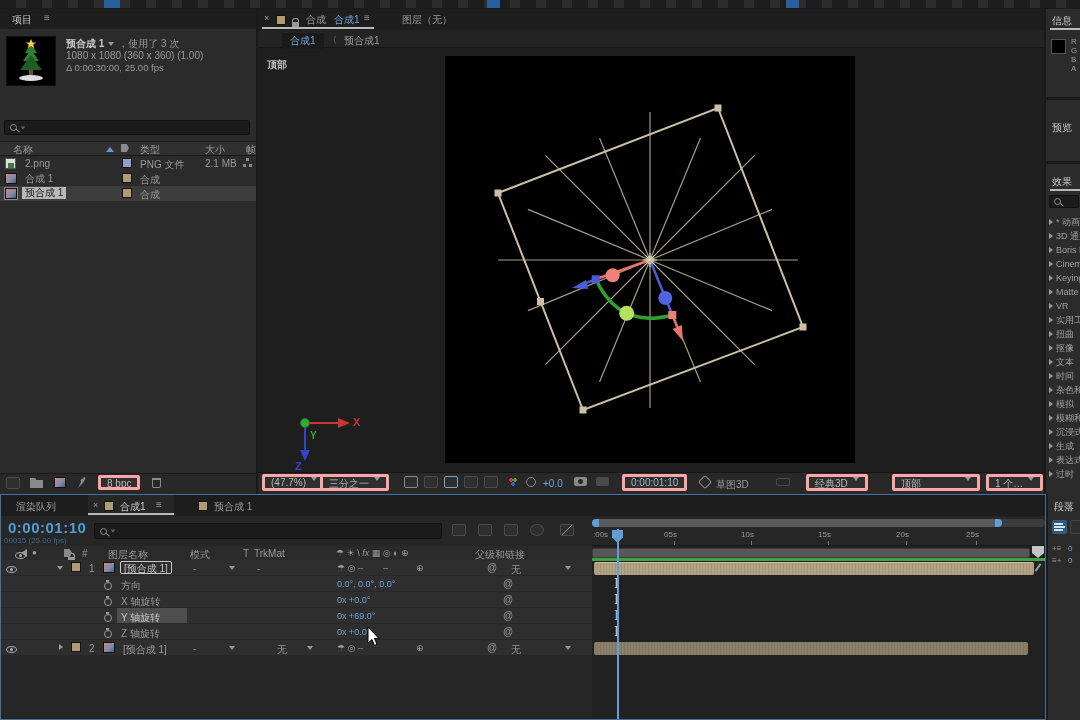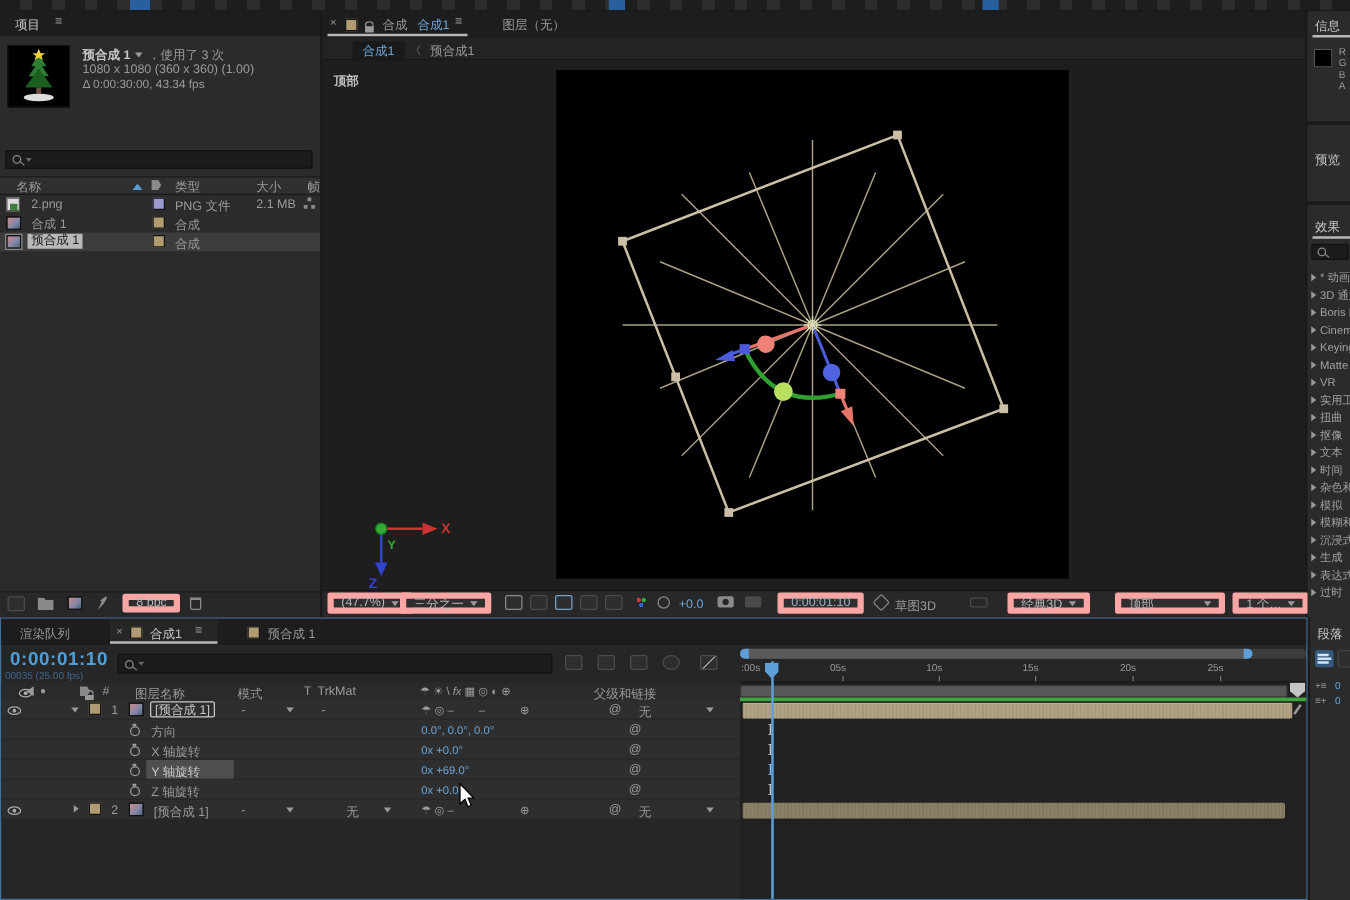--- a/index.html
+++ b/index.html
@@ -4,21 +4,21 @@
 <style>
   *{margin:0;padding:0;box-sizing:border-box}
   html,body{width:1080px;height:720px;overflow:hidden}
   body{background:#1a1a1a;font-family:"Liberation Sans","DejaVu Sans",sans-serif;color:#b4b4b4;font-size:10px;position:relative}
   .a{position:absolute}
   .fx{display:flex;align-items:center}
   .g{color:#9a9a9a}.lg{color:#c8c8c8}.bl{color:#6ba6d9}
   .t8{font-size:8px}.t9{font-size:9px}
   .panel{background:#2b2b2b}
   .tabrow{background:#1d1d1d}
-  .chip{background:#2f2f2f;border:5px solid #fca5a5;border-radius:2px;color:#b8b8b8;height:17px;display:flex;align-items:center;gap:5px;padding:0 6px;font-size:10px}
+  .chip{background:#2f2f2f;border:3px solid #fca5a5;border-radius:2px;color:#b8b8b8;height:17px;display:flex;gap:5px;padding:0 6px;font-size:10px}
   .caret{width:0;height:0;border-left:3px solid transparent;border-right:3px solid transparent;border-top:4px solid #9a9a9a;display:inline-block}
   .caret-r{width:0;height:0;border-top:3px solid transparent;border-bottom:3px solid transparent;border-left:4px solid #9a9a9a;display:inline-block}
   .sortup{width:0;height:0;border-left:4px solid transparent;border-right:4px solid transparent;border-bottom:5px solid #5b9bd3;display:inline-block}
   .lbl{width:10px;height:10px;display:inline-block;border:1px solid #141414}
   .search-glyph{width:7px;height:7px;border:1px solid #8a8a8a;border-radius:50%;display:inline-block;position:relative}
   .search-glyph::after{content:"";position:absolute;width:5px;height:1px;background:#8a8a8a;right:-4px;bottom:-1px;transform:rotate(40deg)}
   .inputbox{background:#1b1b1b;border:1px solid #101010;border-radius:2px}
   .mini-icon{width:14px;height:12px;border:1px solid #4c4c4c;background:#2e2e2e;border-radius:2px}
   .eye{width:11px;height:7px;border:1px solid #a8a8a8;border-radius:50%;position:relative;display:inline-block}
   .eye::after{content:"";position:absolute;width:3px;height:3px;border-radius:50%;background:#a8a8a8;left:3px;top:1px}
@@ -59,21 +59,21 @@
     <ellipse cx="24" cy="41" rx="12" ry="3" fill="#ddd"></ellipse>
     <polygon points="24,2 25.5,5.5 29,5.5 26.2,7.8 27.3,11 24,9 20.7,11 21.8,7.8 19,5.5 22.5,5.5" fill="#f3d23a"></polygon>
   </svg>
 </div>
 <div class="a fx" style="left:66px;top:37px;gap:4px">
   <b class="a lg" style="position:static">预合成 1</b>
   <span class="caret"></span>
   <span class="g">，使用了 3 次</span>
 </div>
 <span class="a g" style="left:66px;top:50px;font-size:10px">1080 x 1080 (360 x 360) (1.00)</span>
-<span class="a g" style="left:66px;top:62px;font-size:9.5px">Δ 0:00:30:00, 43.34 fps</span>
+<span class="a g" style="left:66px;top:62px;font-size:9.5px">Δ 0:00:30:00, 25.00 fps</span>
 
 
 <div class="a inputbox fx" style="left:4px;top:120px;width:246px;height:15px;padding:0 5px;gap:3px">
   <span class="search-glyph"></span>
     <span class="caret" style="border-top-color:#666;transform:scale(.8)"></span>
 </div>
 
 
 <div class="a" style="left:0;top:141px;width:256px;height:15px;background:#303030;border-top:1px solid #1a1a1a;border-bottom:1px solid #1a1a1a"></div>
 <span class="a g" style="left:13px;top:143px">名称</span>

